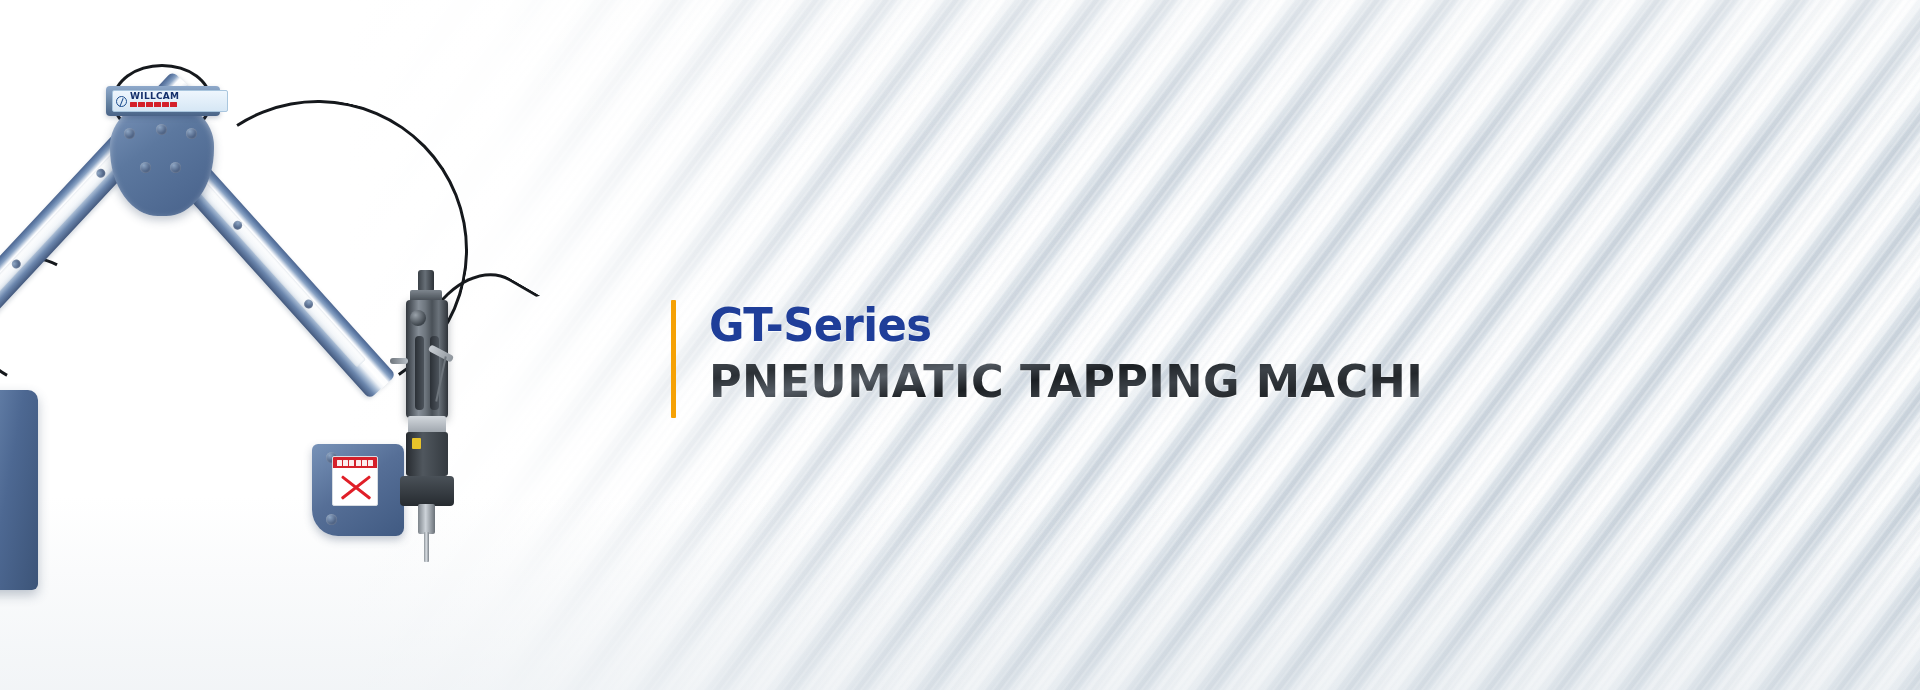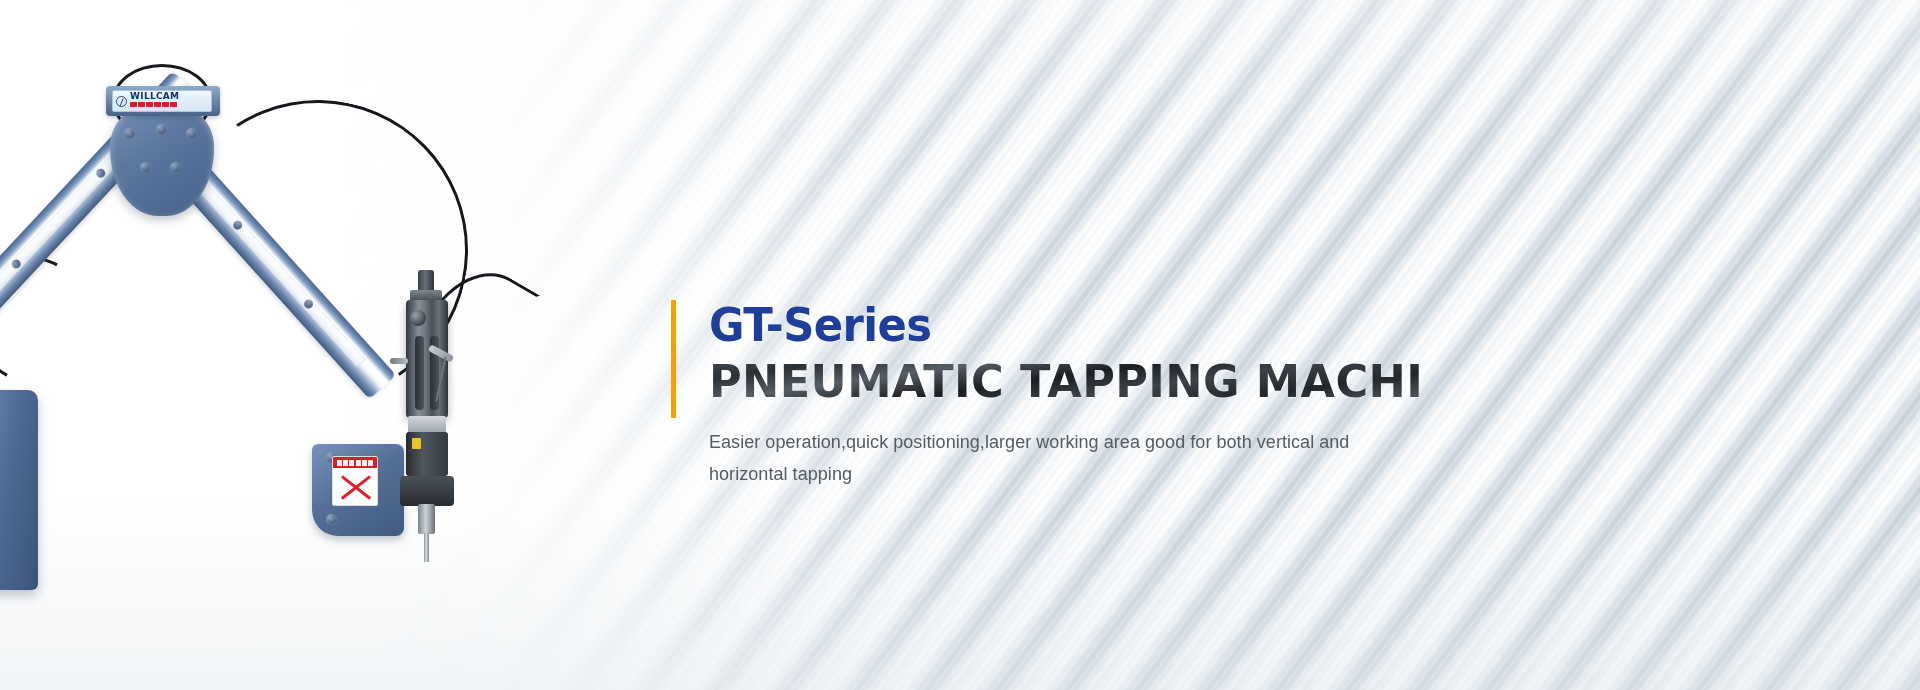--- a/index.html
+++ b/index.html
@@ -190,21 +190,21 @@
     position:absolute;
     left:146px; top:26px;
     width:114px; height:30px;
     border-radius:4px;
     background:linear-gradient(180deg,#8fa9cb,#63809f 60%,#4a6488);
     box-shadow:0 2px 5px rgba(50,70,100,0.28);
   }
   .brand-label{
     position:absolute;
     left:152px; top:30px;
-    width:100px; height:22px;
+    width:116px; height:22px;
     background:linear-gradient(180deg,#eef6fd,#d6e7f5);
     border:1px solid #a9c6de;
     border-radius:2px;
     display:flex; align-items:center;
     padding:0 3px;
     overflow:hidden;
   }
   .brand-mark{
     width:11px; height:11px;
     border-radius:50%;
@@ -517,16 +517,15 @@
       <div class="sp-clamp"></div>
       <div class="sp-chuck"></div>
       <div class="sp-tip"></div>
     </div>
   </div>
 
   <div class="copy">
     <div class="accent-bar"></div>
     <div class="title-main">GT-Series</div>
     <div class="title-sub">PNEUMATIC TAPPING MACHINE</div>
-    <div class="desc">Easier operation,quick positioning,larger working area good for both vertical and horizontal tapping</div>
   </div>
 
 </div>
 
 </body></html>

